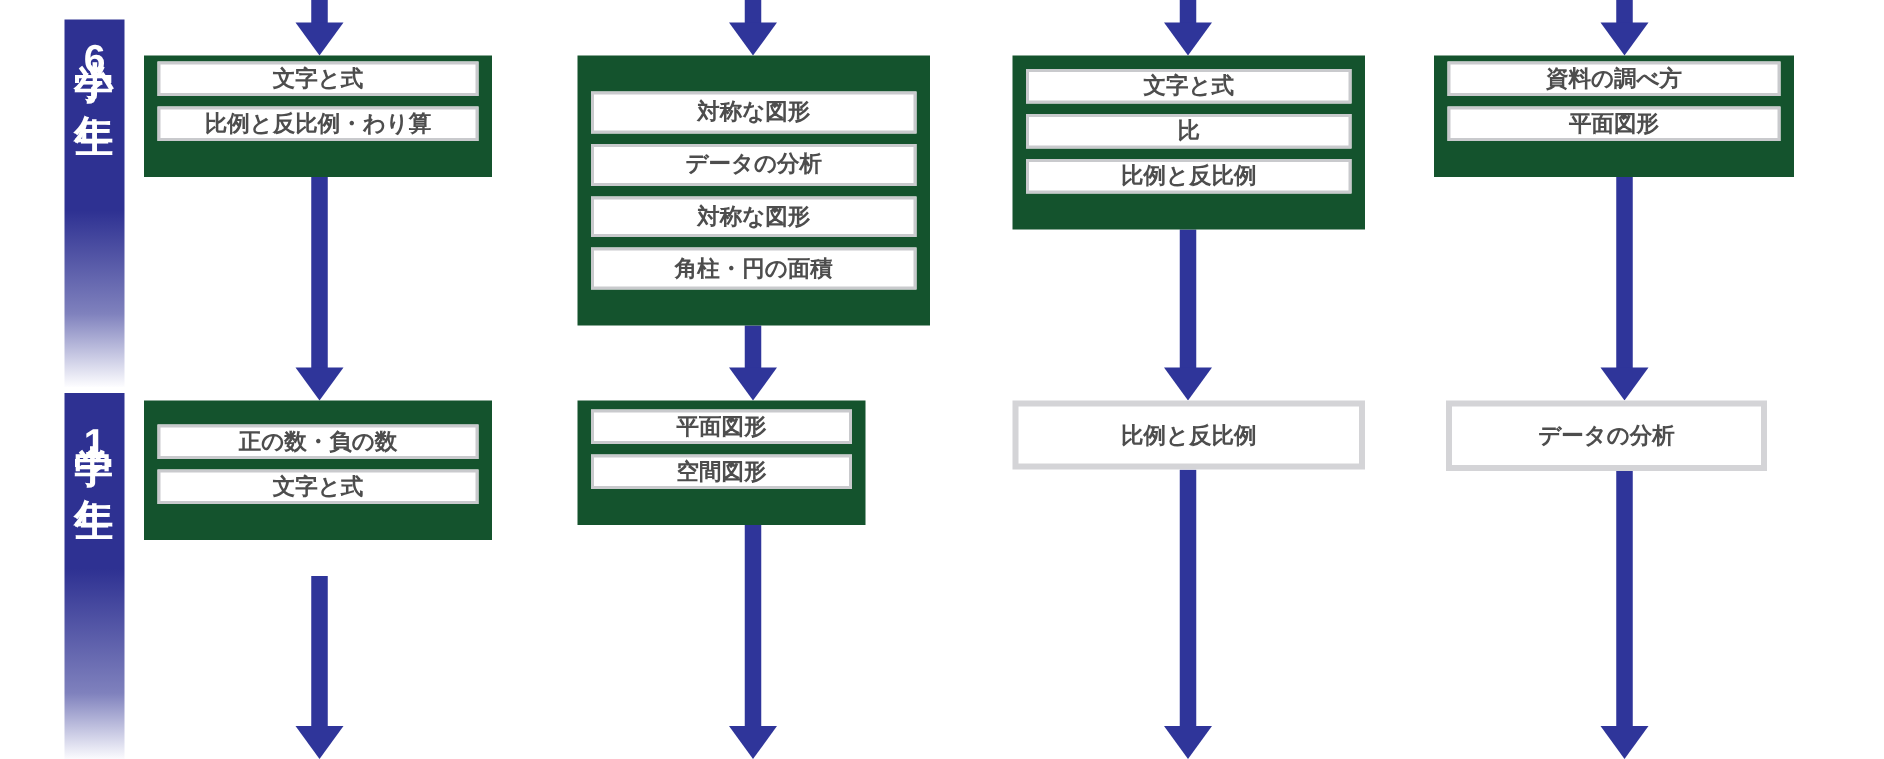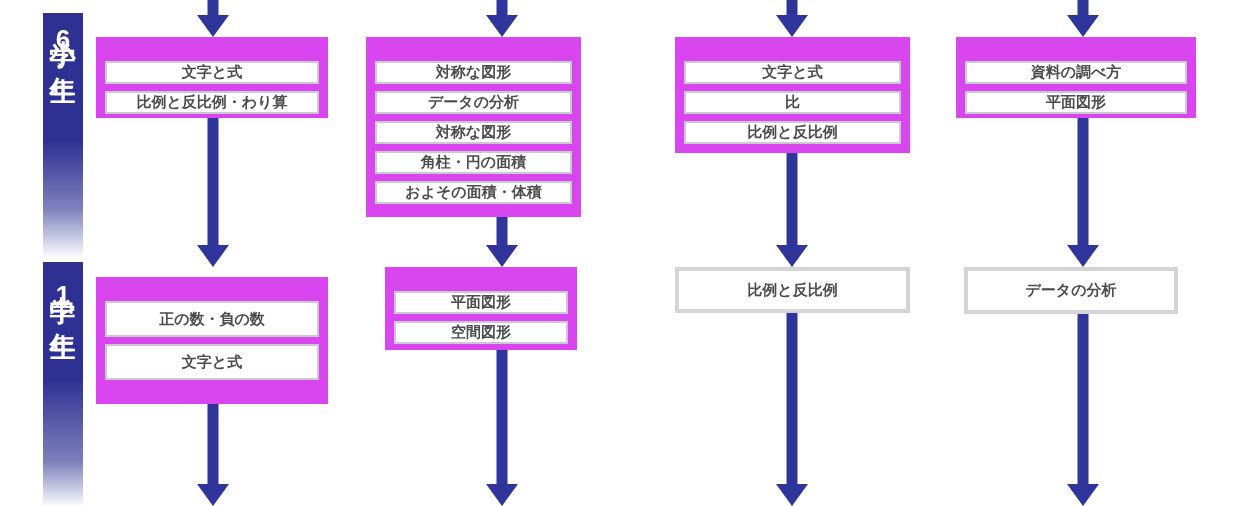--- a/index.html
+++ b/index.html
@@ -19,22 +19,22 @@
   .stage-label{
     writing-mode:vertical-rl;text-orientation:upright;
     color:#ffffff;font-weight:bold;font-size:26px;line-height:40px;
     letter-spacing:2px;
   }
   .bar1 .stage-label{padding-top:7px;}
   .bar2 .stage-label{padding-top:14px;}
 
   
   .group{
-    position:absolute;background:#d946ef;box-sizing:border-box;
-    padding:24px 9px;display:flex;flex-direction:column;gap:7px;
+    position:absolute;background:#14532d;box-sizing:border-box;
+    padding:24px 9px;display:flex;flex-direction:column;gap:7px;justify-content:flex-end;
   }
   .item{
     flex:1;background:#ffffff;border:2px solid #c9cacd;box-sizing:border-box;
     display:flex;align-items:center;justify-content:center;
     font-size:15px;font-weight:bold;color:#4d4d4d;white-space:nowrap;
   }
   
   .single{
     position:absolute;background:#ffffff;border:4px solid #d4d4d7;box-sizing:border-box;
     display:flex;align-items:center;justify-content:center;
@@ -114,40 +114,39 @@
   </div>
   <div class="stage-bar bar2">
     <div class="stage-label">中学1年生</div>
   </div>
 
   <div class="group" style="left:96px;top:37px;width:232px;height:81px">
     <div class="item">文字と式</div>
     <div class="item">比例と反比例・わり算</div>
   </div>
 
-  <div class="group" style="left:366px;top:37px;width:215px;height:180px">
+  <div class="group" style="left:385px;top:37px;width:235px;height:180px">
     <div class="item">対称な図形</div>
     <div class="item">データの分析</div>
     <div class="item">対称な図形</div>
     <div class="item">角柱・円の面積</div>
-    <div class="item">およその面積・体積</div>
   </div>
 
   <div class="group" style="left:675px;top:37px;width:235px;height:116px">
     <div class="item">文字と式</div>
     <div class="item">比</div>
     <div class="item">比例と反比例</div>
   </div>
 
   <div class="group" style="left:956px;top:37px;width:240px;height:81px">
     <div class="item">資料の調べ方</div>
     <div class="item">平面図形</div>
   </div>
 
-  <div class="group" style="left:96px;top:277px;width:232px;height:127px">
+  <div class="group" style="left:96px;top:267px;width:232px;height:93px">
     <div class="item">正の数・負の数</div>
     <div class="item">文字と式</div>
   </div>
 
   <div class="group" style="left:385px;top:267px;width:192px;height:83px">
     <div class="item">平面図形</div>
     <div class="item">空間図形</div>
   </div>
 
   <div class="single" style="left:675px;top:267px;width:235px;height:46px">比例と反比例</div>

